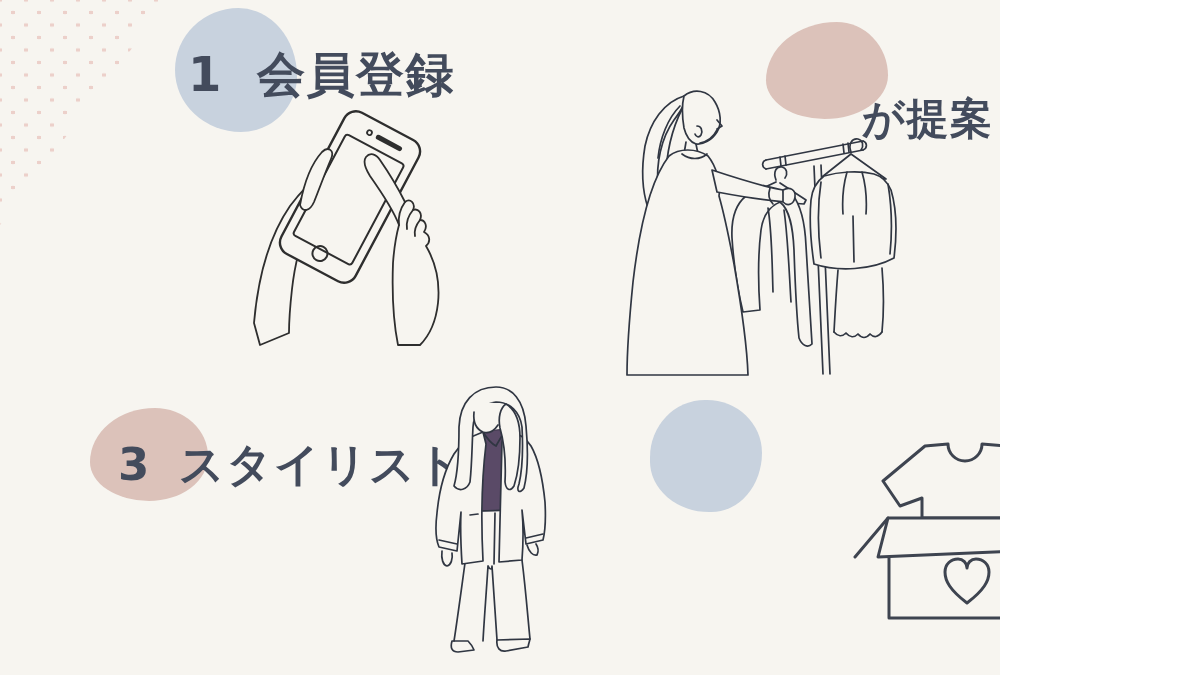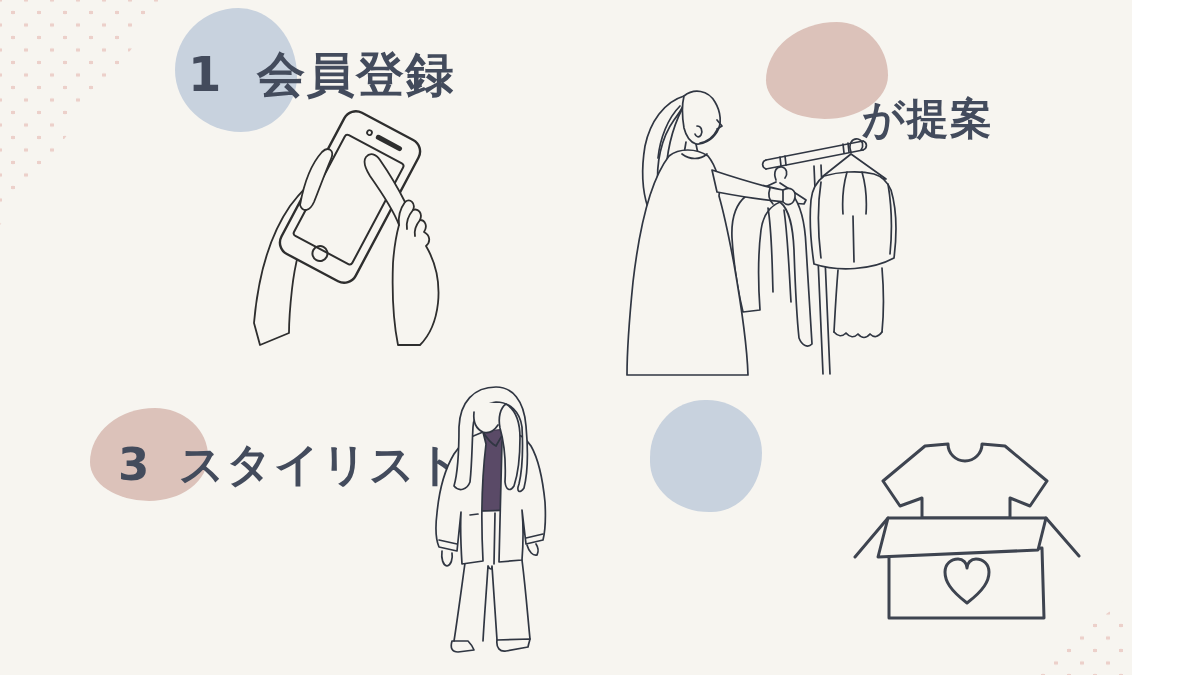--- a/index.html
+++ b/index.html
@@ -1,17 +1,17 @@
 <!DOCTYPE html>
 <html><head>
 <meta charset="utf-8">
 <style>
   html,body{margin:0;padding:0;}
   .canvas{
-    position:relative;width:1132px;height:675px;overflow:hidden;
+    position:relative;width:1000px;height:675px;overflow:hidden;
     background:#f7f5f0;
     font-family:"DejaVu Sans","Liberation Sans",sans-serif;
   }
   
   .dots{
     position:absolute;
     background-image:
       radial-gradient(circle,#ecd0ca 1.8px,transparent 2.1px),
       radial-gradient(circle,#ecd0ca 1.8px,transparent 2.1px);
     background-size:26px 25px,26px 25px;

